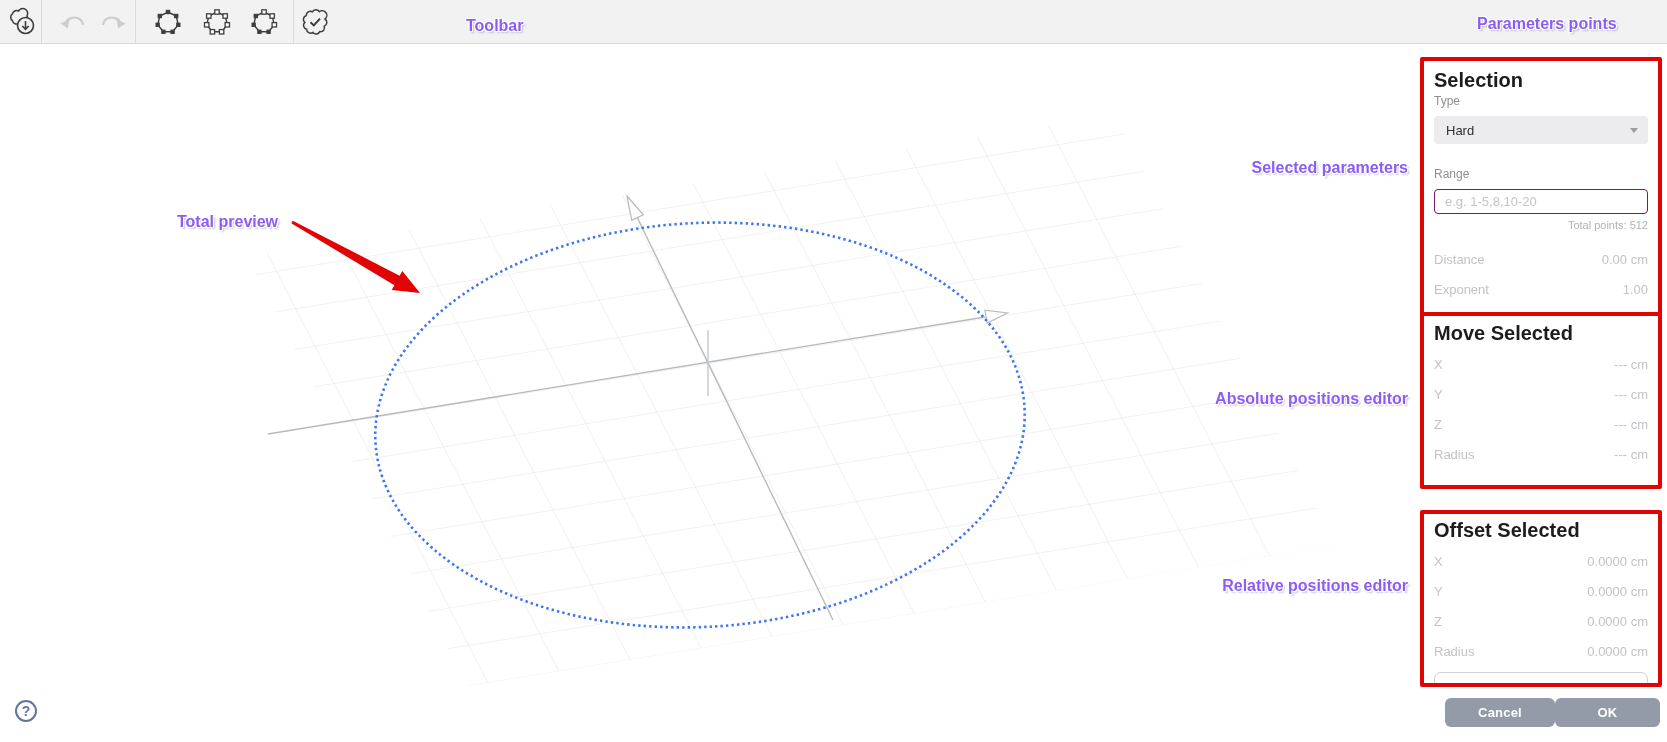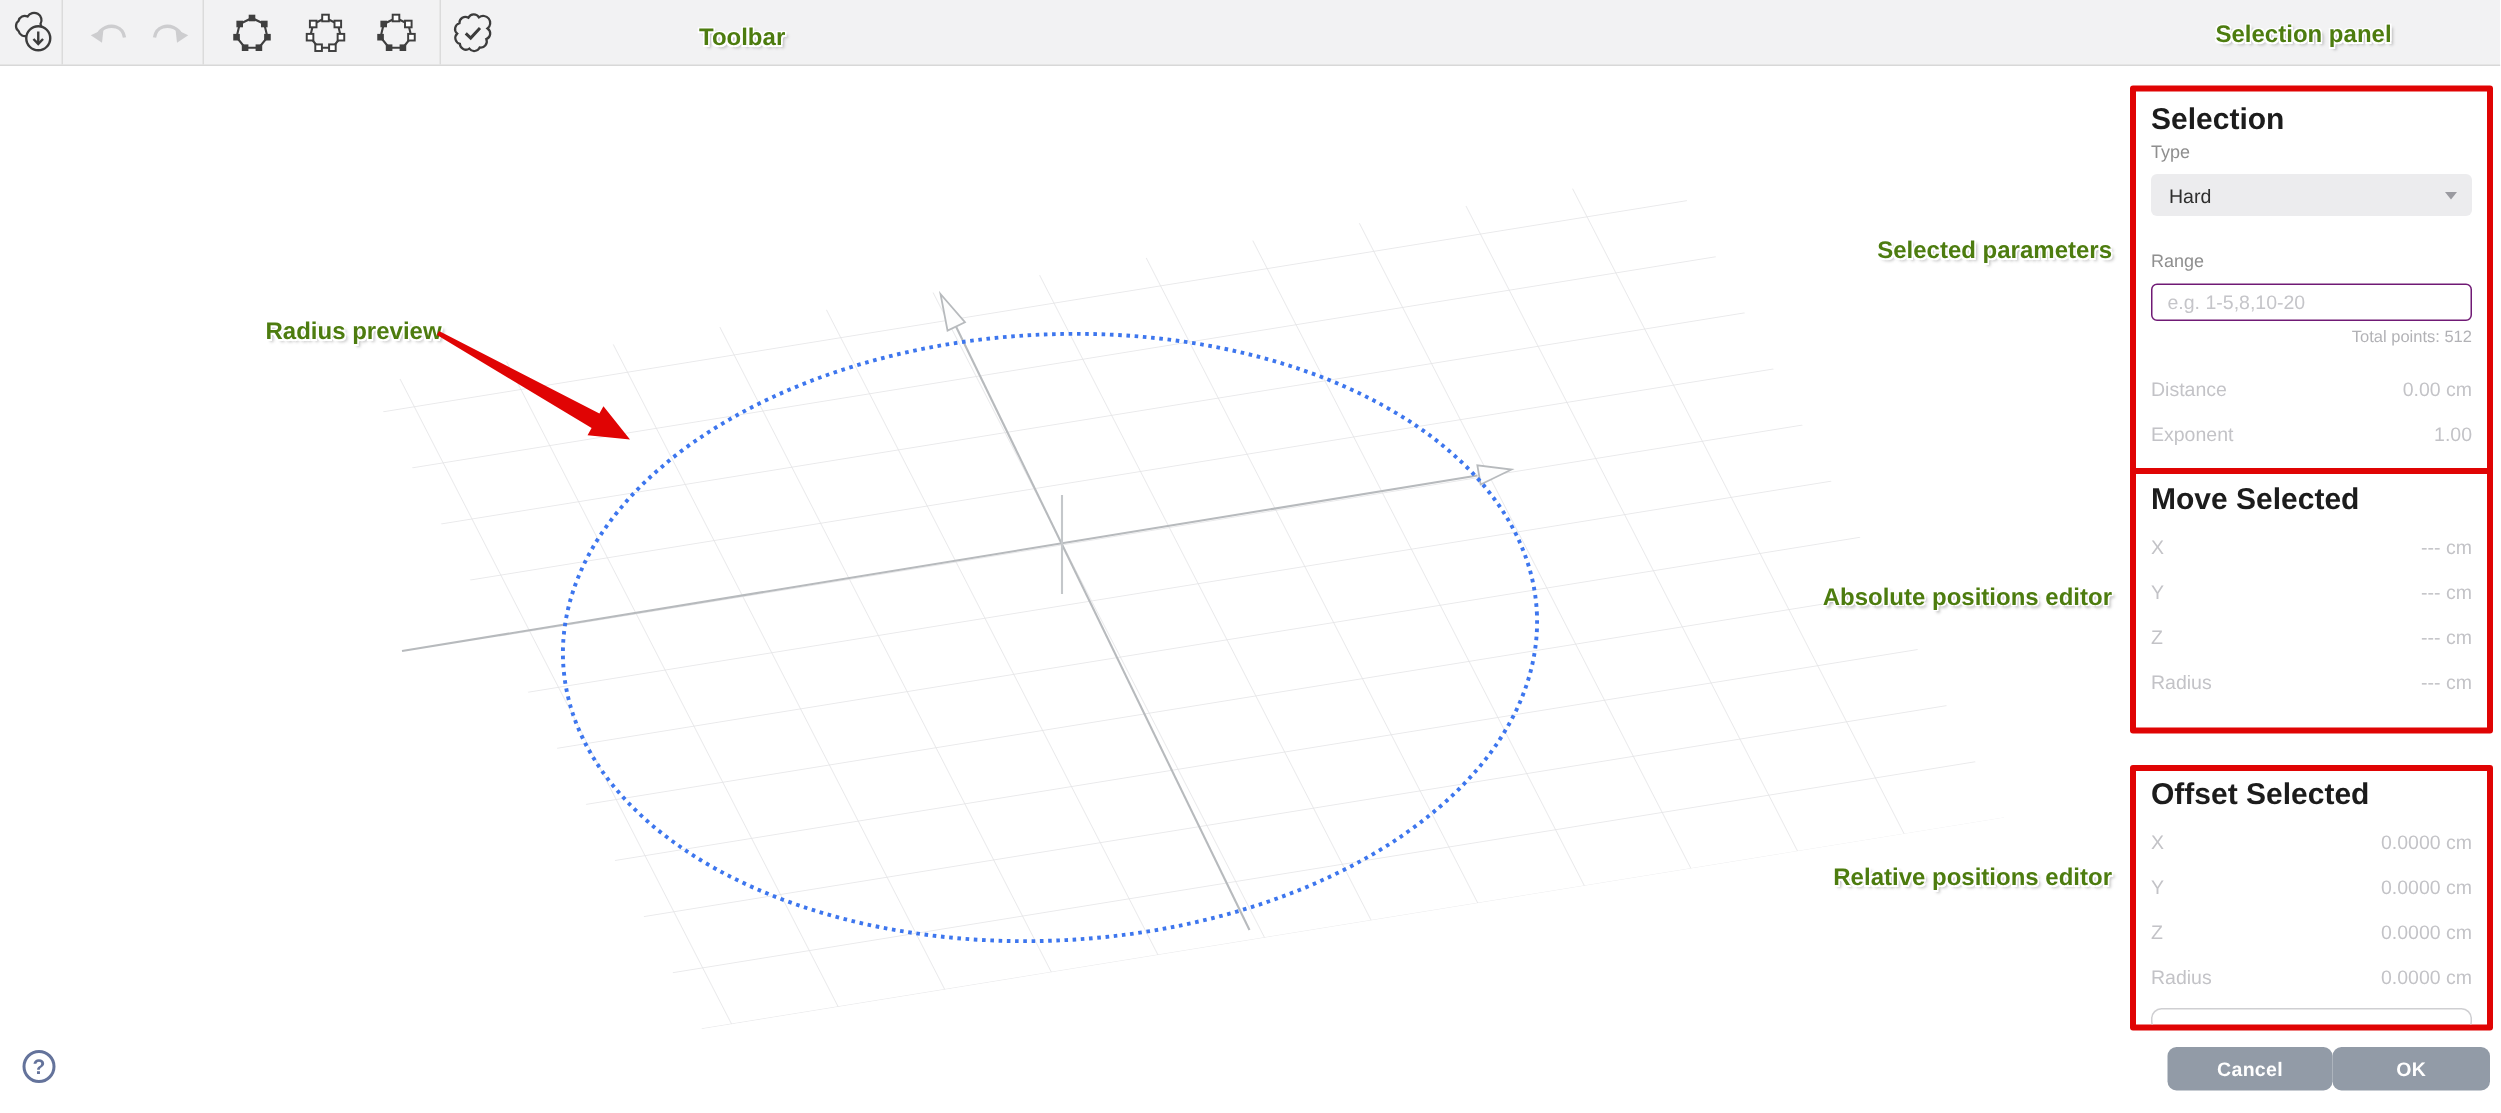--- a/index.html
+++ b/index.html
@@ -40,21 +40,21 @@
   
   .btn{position:absolute;top:698px;height:29px;border:none;border-radius:6px;background:#929ba7;
        color:#fff;font-size:13px;font-weight:700;font-family:"Liberation Sans",sans-serif;
        cursor:pointer;letter-spacing:.2px;}
   .help{position:absolute;left:15px;top:700px;width:22px;height:22px;border:2px solid #64739b;
         border-radius:50%;color:#64739b;font-size:14px;font-weight:700;display:flex;
         align-items:center;justify-content:center;box-sizing:border-box;cursor:pointer;
         background:#fff;}
 
   
-  .ann-label{position:absolute;font-size:16px;font-weight:700;color:#4d7c0f;white-space:nowrap;
+  .ann-label{position:absolute;font-size:16px;font-weight:700;color:#8b5cf6;white-space:nowrap;
              pointer-events:none;line-height:17px;
              text-shadow:-1px -1px 0 #fff,1px -1px 0 #fff,-1px 1px 0 #fff,1px 1px 0 #fff,
                          2px 2px 2px rgba(120,120,120,.45);}
   .ann-arrow{position:absolute;left:0;top:0;pointer-events:none;}
 </style>
 </head>
 <body>
 
 <div id="app">
 
@@ -225,23 +225,23 @@
     <div class="cut-el"></div>
   </div>
 
   <button class="btn" style="left:1445px;width:110px;">Cancel</button>
   <button class="btn" style="left:1555px;width:105px;">OK</button>
   <div class="help">
     <span>?</span>
   </div>
 
   <div class="ann-label" style="left:466px;top:17px;">Toolbar</div>
-  <div class="ann-label" style="left:1477px;top:15px;">Selection panel</div>
+  <div class="ann-label" style="left:1477px;top:15px;">Parameters points</div>
   <div class="ann-label" style="right:259px;top:159px;">Selected parameters</div>
-  <div class="ann-label" style="left:177px;top:213px;">Radius preview</div>
+  <div class="ann-label" style="left:177px;top:213px;">Total preview</div>
   <div class="ann-label" style="right:259px;top:390px;">Absolute positions editor</div>
   <div class="ann-label" style="right:259px;top:577px;">Relative positions editor</div>
 
   <svg class="ann-arrow" width="1667" height="742">
     <polygon points="291.3,223.3 394.4,285.3 391.7,290.1 420,293 402.3,270.9 399.6,275.7 292.7,220.7" fill="#e00404"></polygon>
   </svg>
 
 </div>
 
 </body></html>

